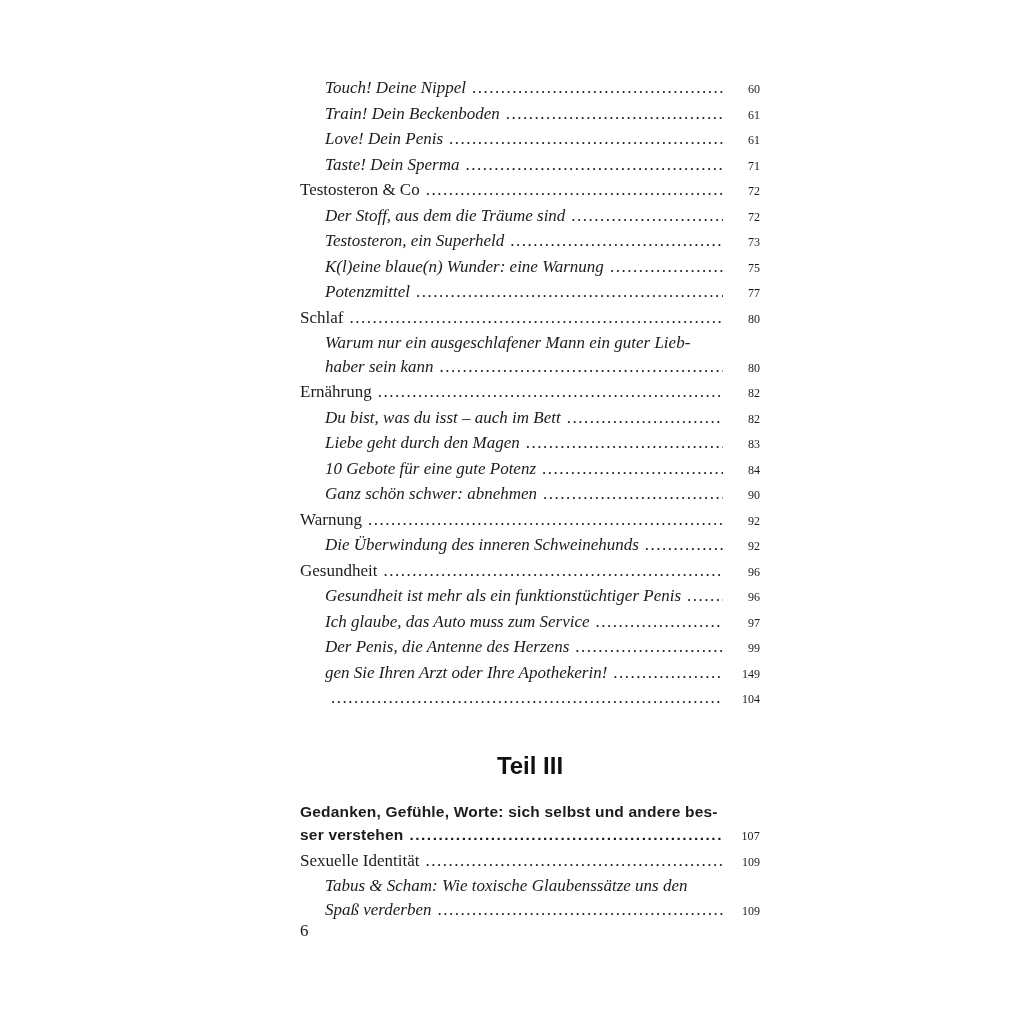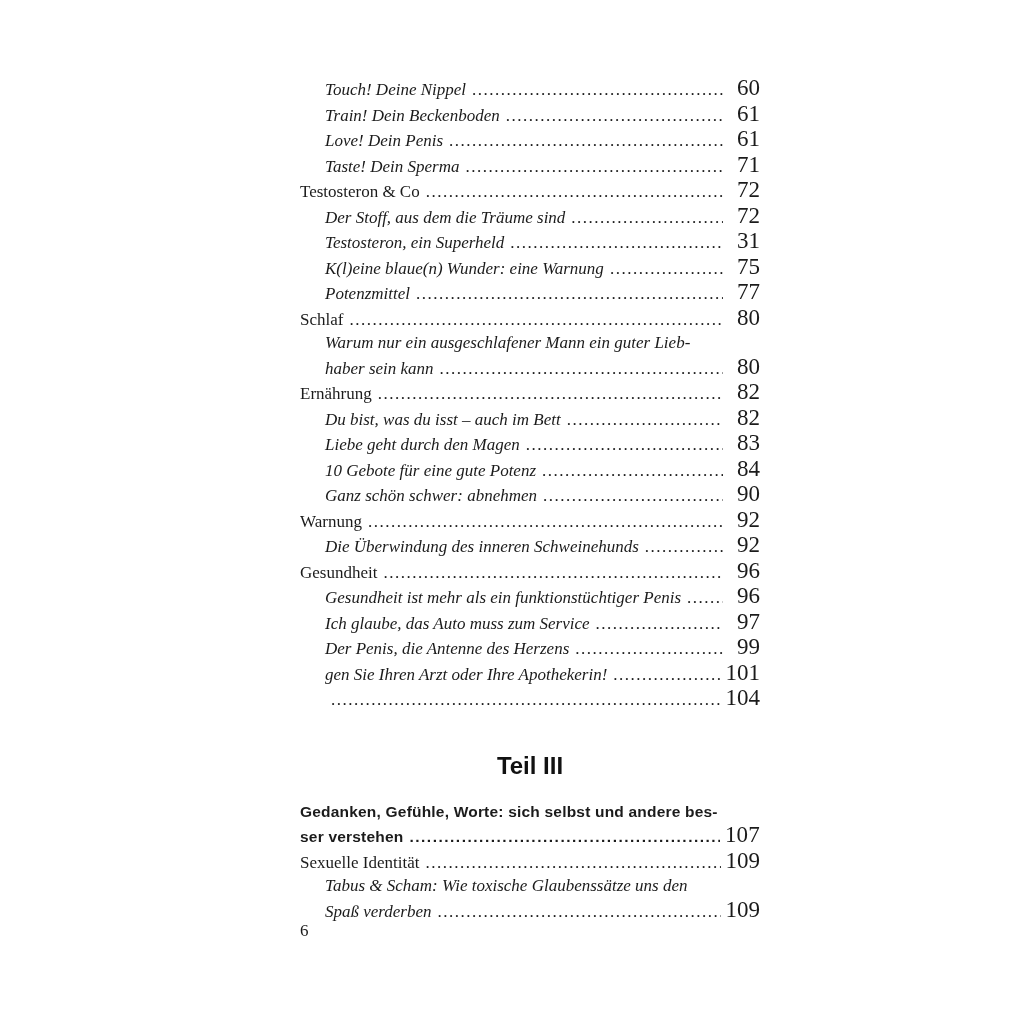--- a/index.html
+++ b/index.html
@@ -65,21 +65,21 @@
   }
   .leader::after {
     content: "................................................................................................................";
   }
   .page-num {
     min-width: 32px;
     text-align: right;
     font-style: normal;
     font-family: "Liberation Serif", serif;
     font-weight: normal;
-    font-size: 23px;
+    font-size: 12px;
   }
   .section-heading {
     font-family: "Liberation Sans", sans-serif;
     font-weight: bold;
     font-size: 24px;
     text-align: center;
     margin: 40px 0 20px 0;
     color: #111111;
   }
   .folio {
@@ -134,21 +134,21 @@
           <div class="dot-line">
             <span class="entry-text">Der Stoff, aus dem die Träume sind</span>
             <span class="leader"></span>
             <span class="page-num">72</span>
           </div>
         </div>
         <div class="entry sub">
           <div class="dot-line">
             <span class="entry-text">Testosteron, ein Superheld</span>
             <span class="leader"></span>
-            <span class="page-num">31</span>
+            <span class="page-num">73</span>
           </div>
         </div>
         <div class="entry sub">
           <div class="dot-line">
             <span class="entry-text">K(l)eine blaue(n) Wunder: eine Warnung</span>
             <span class="leader"></span>
             <span class="page-num">75</span>
           </div>
         </div>
         <div class="entry sub">
@@ -247,21 +247,21 @@
           <div class="dot-line">
             <span class="entry-text">Der Penis, die Antenne des Herzens</span>
             <span class="leader"></span>
             <span class="page-num">99</span>
           </div>
         </div>
         <div class="entry sub">
           <div class="dot-line">
             <span class="entry-text">gen Sie Ihren Arzt oder Ihre Apothekerin!</span>
             <span class="leader"></span>
-            <span class="page-num">101</span>
+            <span class="page-num">149</span>
           </div>
         </div>
         <div class="entry sub">
           <div class="dot-line">
             <span class="leader"></span>
             <span class="page-num">104</span>
           </div>
         </div>
       </div>
     <h2 class="section-heading">Teil III</h2>

